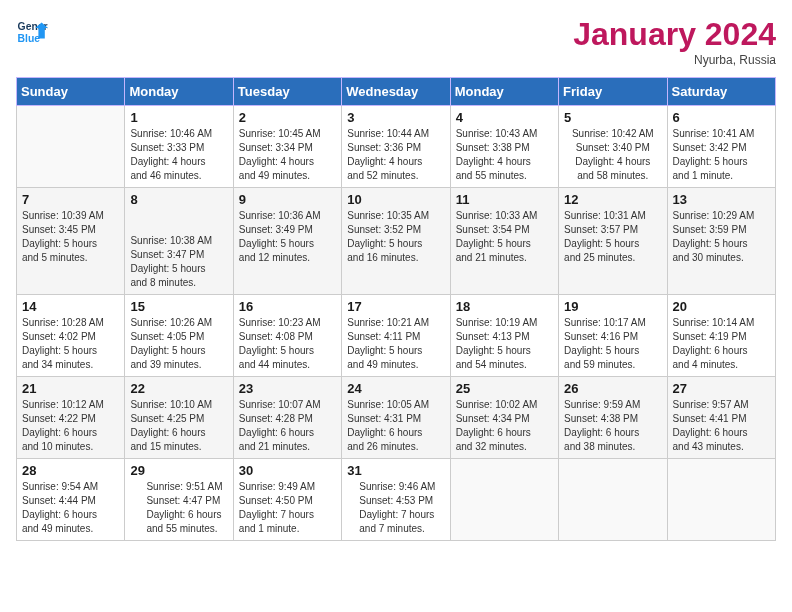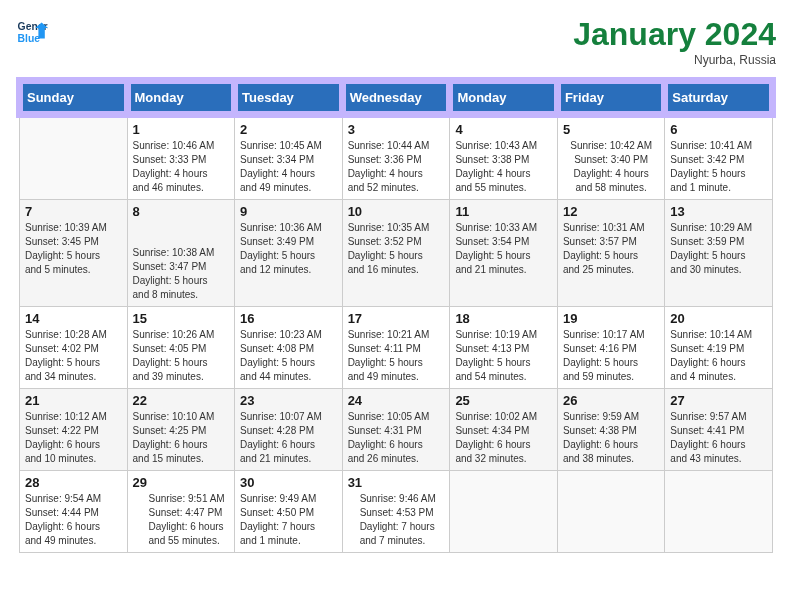--- a/index.html
+++ b/index.html
@@ -24,40 +24,40 @@
     .logo-icon {
       width: 32px;
       height: 32px;
     }
     .title-area {
       text-align: right;
     }
     .month-title {
       font-size: 32px;
       font-weight: bold;
-      color: #15803d;
+      color: #be185d;
       margin-left: 41px;
     }
     .location-title {
       font-size: 12px;
       color: #444;
     }
     table {
       width: 100%;
       border-collapse: collapse;
       font-size: 11px;
     }
     thead tr th {
       background-color: #2a6ebb;
       color: #fff;
       padding: 6px 4px;
       text-align: left;
       font-size: 13px;
       font-weight: bold;
-      border: 7px solid #c4b5fd;
+      border: 1px solid #c4b5fd;
     }
     tbody tr td {
       vertical-align: top;
       border: 1px solid #ccc;
       padding: 4px 5px;
       width: 108px;
       min-height: 70px;
       background: #fff;
     }
     tbody tr:nth-child(even) td {

